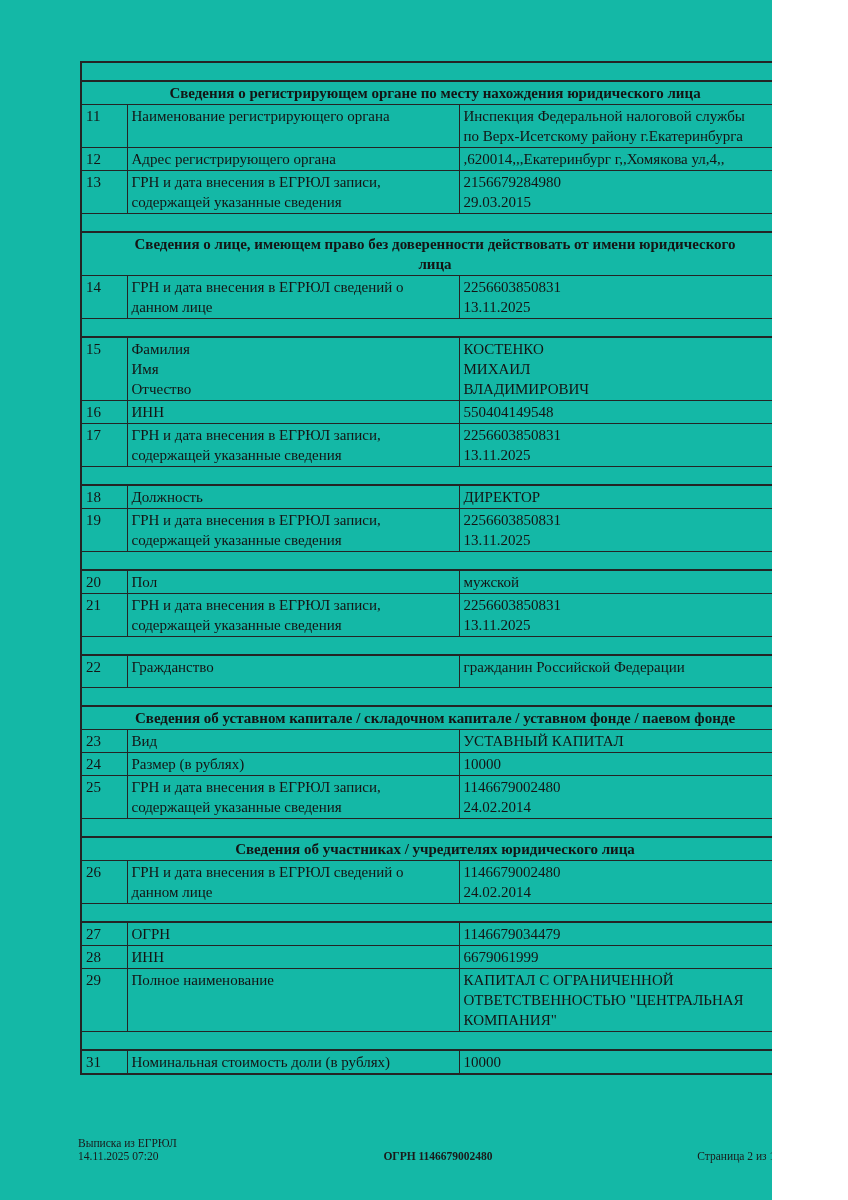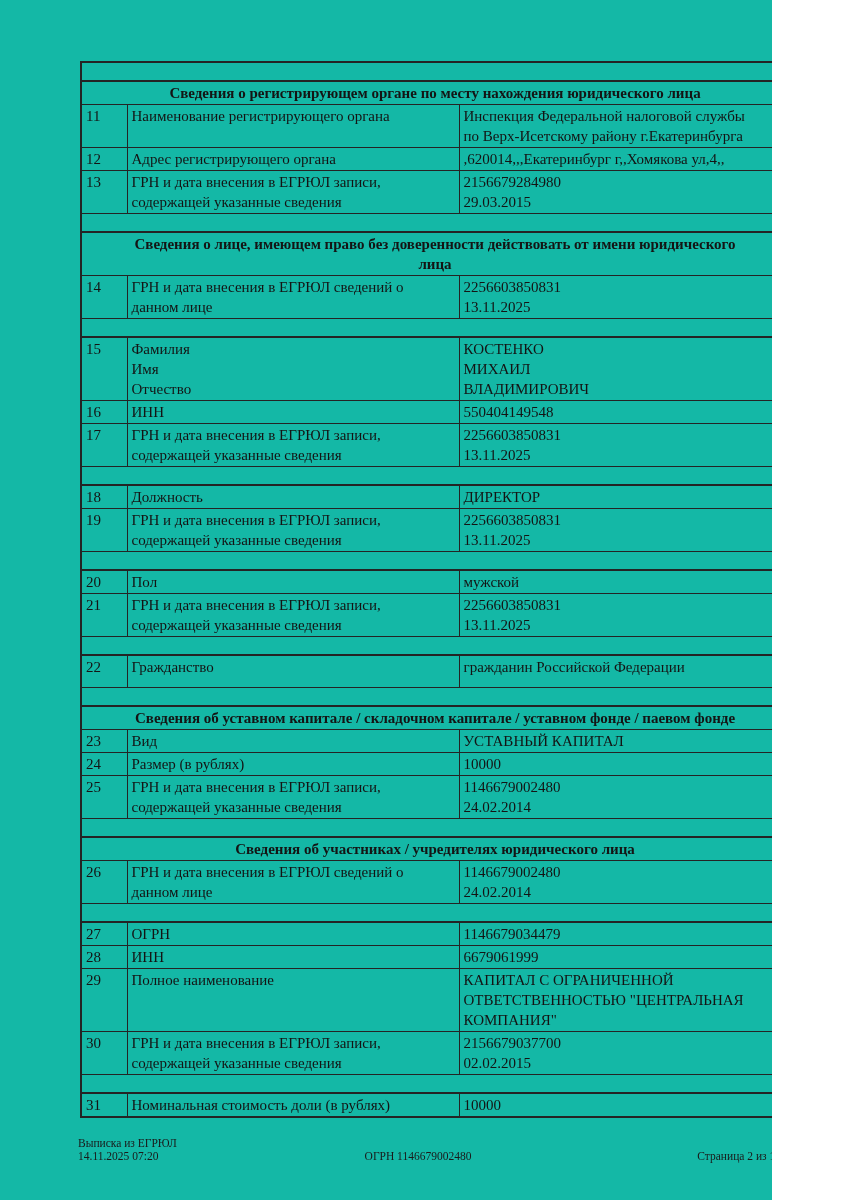--- a/index.html
+++ b/index.html
@@ -51,24 +51,25 @@
     top: 1137px;
     left: 78px;
     width: 712px;
     font-size: 11.5px;
     line-height: 13px;
     color: #1a1a1a;
   }
   .footer-left { position: absolute; left: 0; top: 0; }
   .footer-center {
     position: absolute;
-    left: 340px;
+    left: 360px;
     top: 13px;
     transform: translateX(-50%);
     white-space: nowrap;
+    font-weight: bold;
   }
   .footer-right { position: absolute; right: 9px; top: 13px; white-space: nowrap; }
 </style>
 </head>
 <body>
 
 <div class="page">
 
   <div class="table-pos">
     <table class="egrul">
@@ -311,31 +312,20 @@
             <td class="num-cell">29</td>
             <td>
               <div>Полное наименование</div>
             </td>
             <td>
               <div>КАПИТАЛ С ОГРАНИЧЕННОЙ</div>
               <div>ОТВЕТСТВЕННОСТЬЮ "ЦЕНТРАЛЬНАЯ</div>
               <div>КОМПАНИЯ"</div>
             </td>
           </tr>
-          <tr class="data-row">
-            <td class="num-cell">30</td>
-            <td>
-              <div>ГРН и дата внесения в ЕГРЮЛ записи,</div>
-              <div>содержащей указанные сведения</div>
-            </td>
-            <td>
-              <div>2156679037700</div>
-              <div>02.02.2015</div>
-            </td>
-          </tr>
           <tr class="spacer-row">
             <td colspan="3"></td>
           </tr>
           <tr class="data-row">
             <td class="num-cell">31</td>
             <td>
               <div>Номинальная стоимость доли (в рублях)</div>
             </td>
             <td>
               <div>10000</div>

